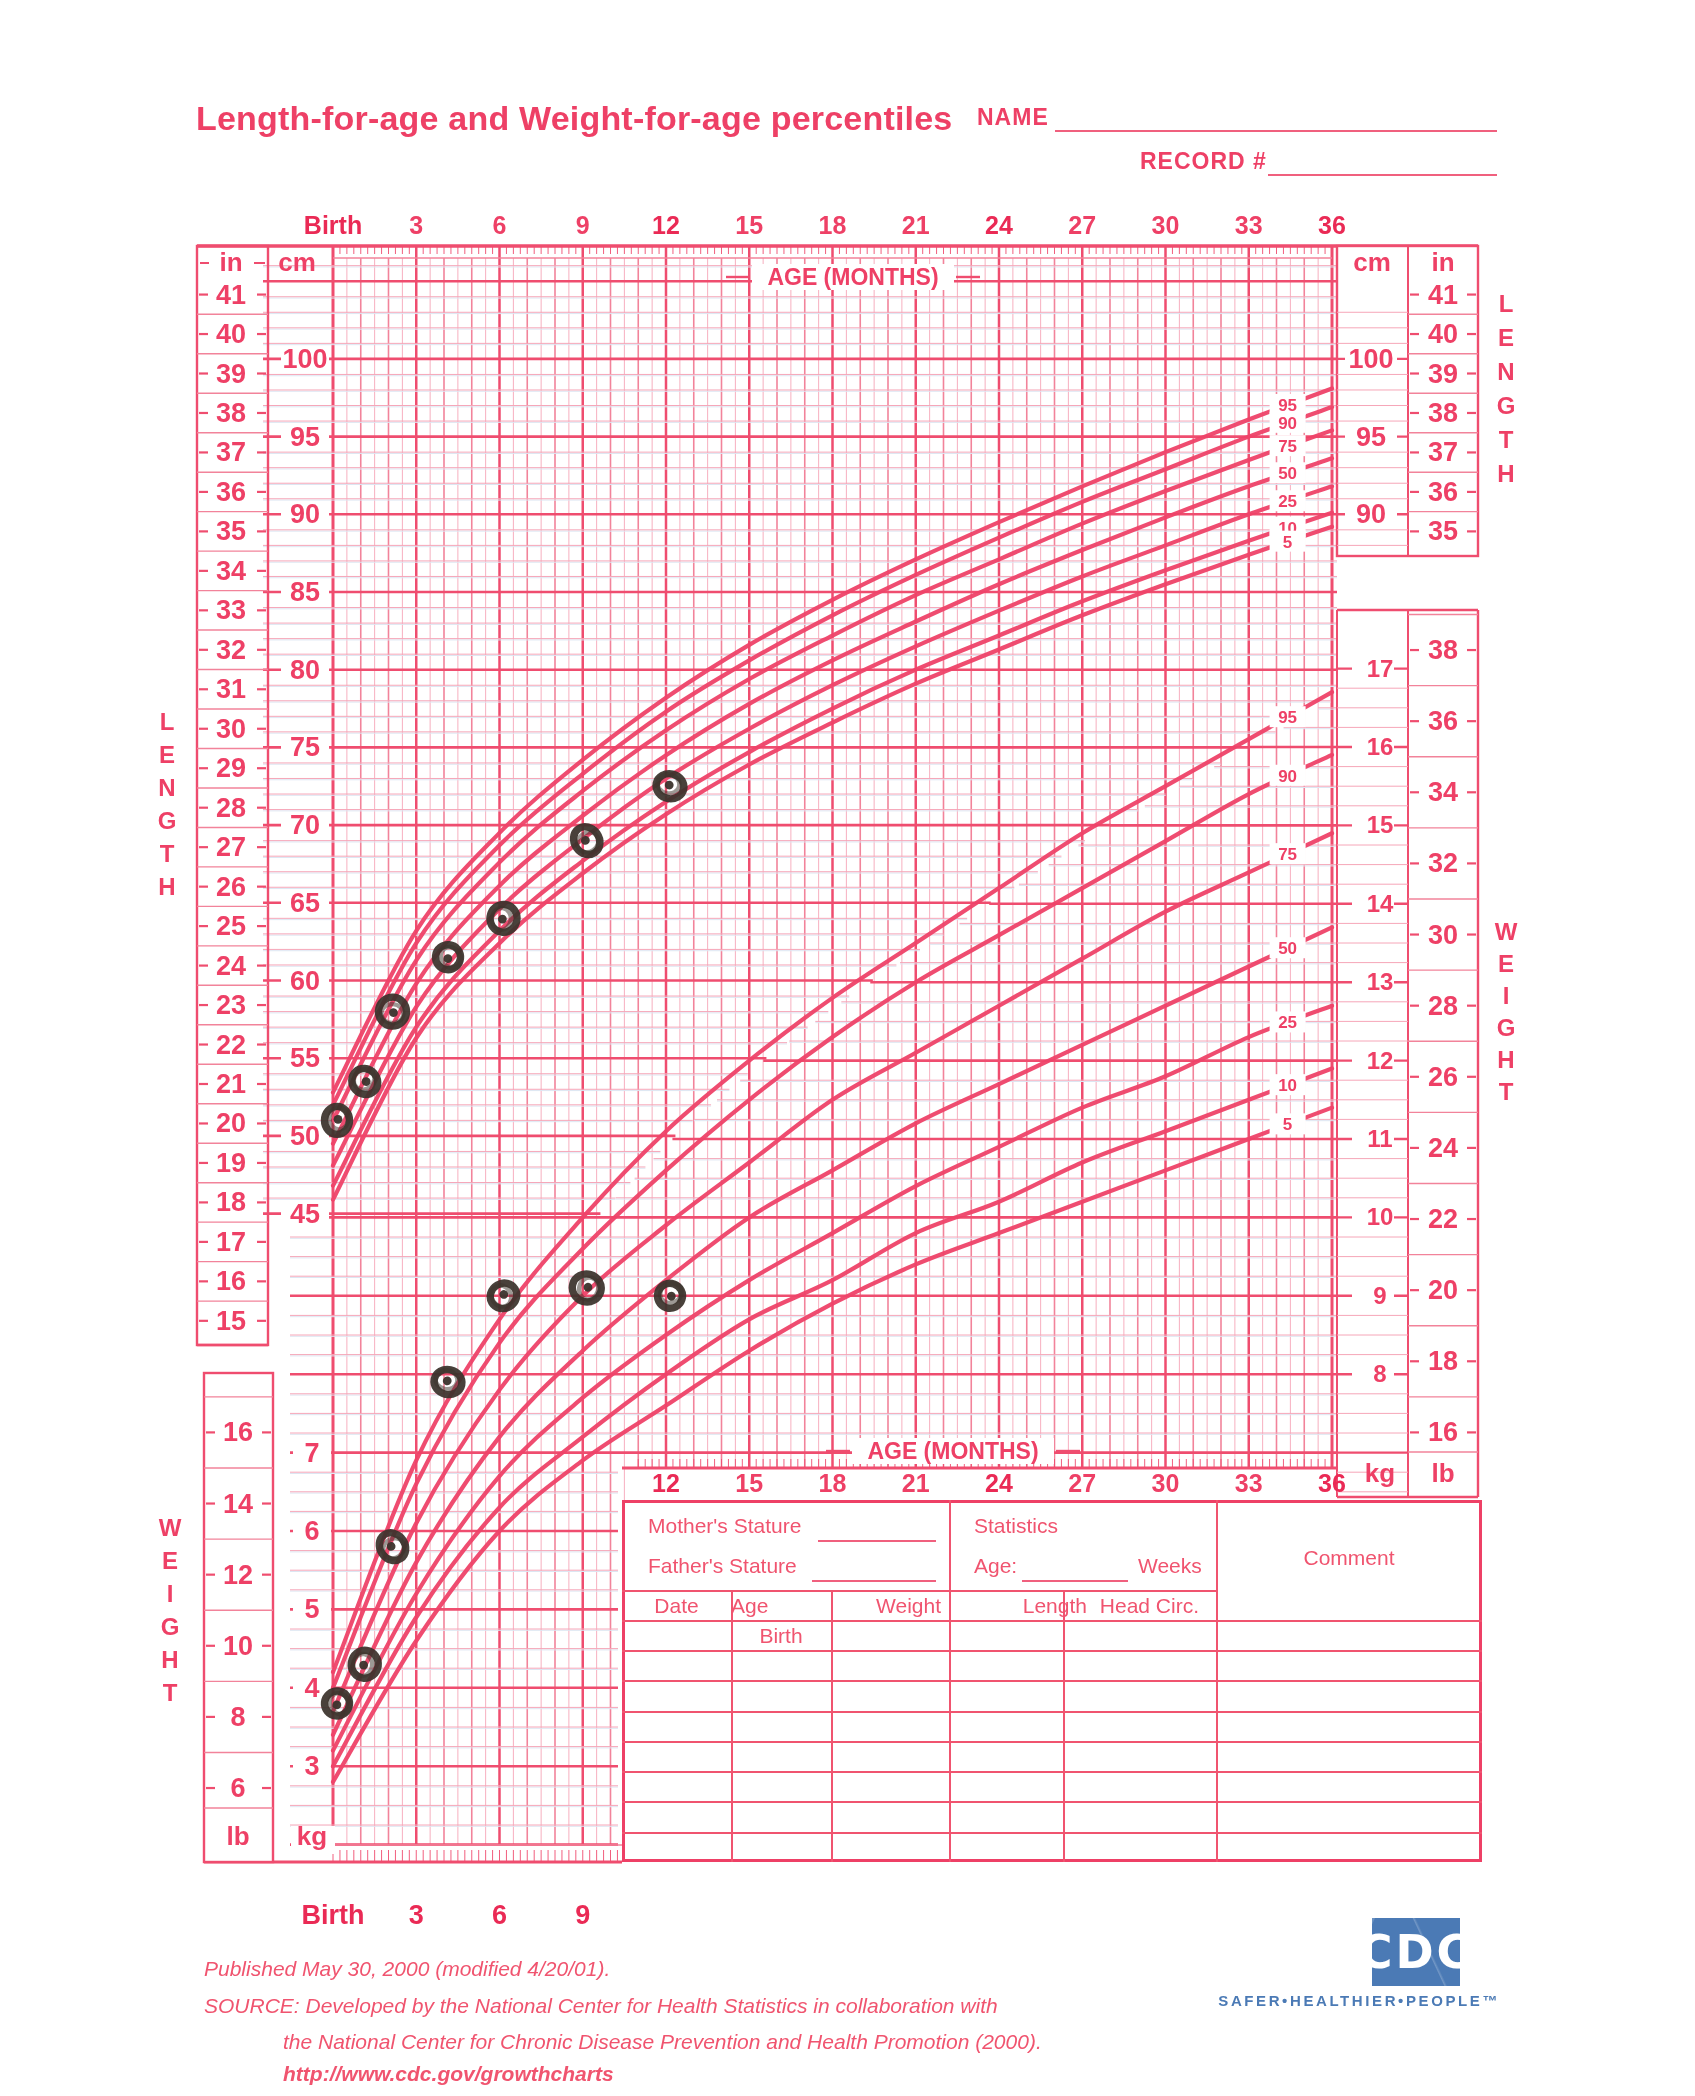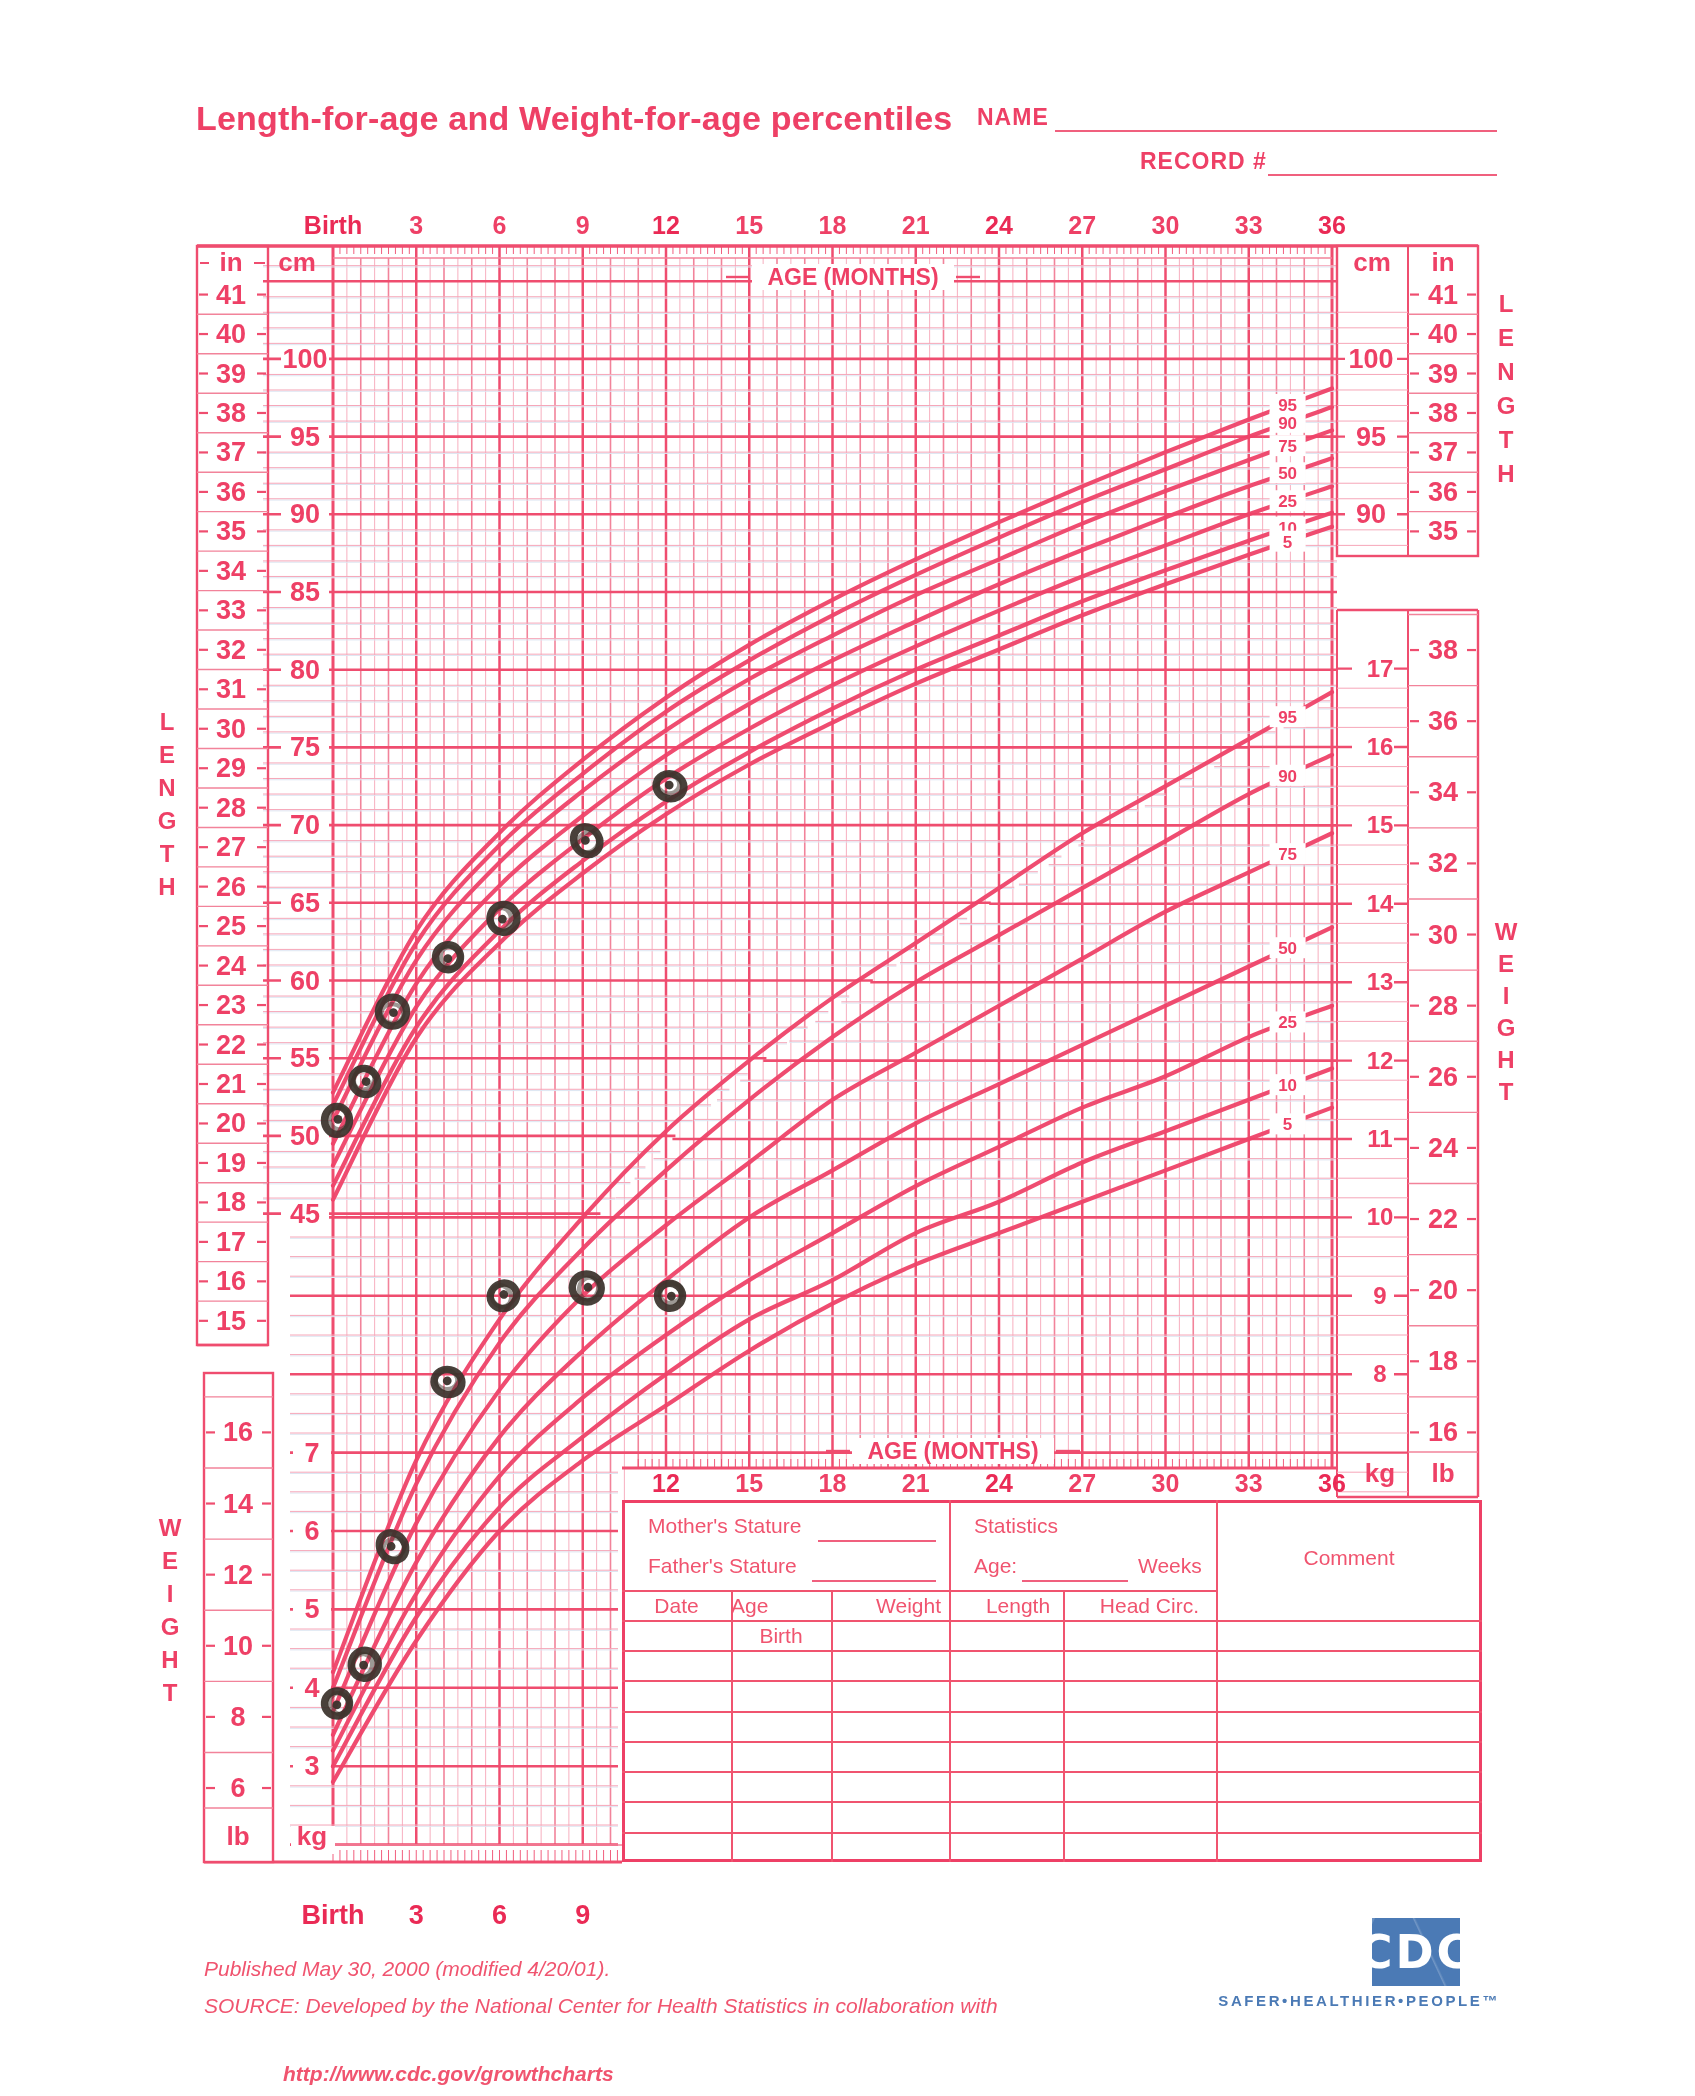--- a/index.html
+++ b/index.html
@@ -1170,27 +1170,28 @@
     <div class="tcell" style="left:26px;top:54px;">Father's Stature</div>
     <div class="uline abs" style="left:190px;top:54px;width:124px;height:26px;"></div>
     <div class="tcell" style="left:352px;top:14px;">Statistics</div>
     <div class="tcell" style="left:352px;top:54px;">Age:</div>
     <div class="uline abs" style="left:400px;top:54px;width:106px;height:26px;"></div>
     <div class="tcell" style="left:516px;top:54px;">Weeks</div>
     <div class="tcell" style="left:594px;top:46px;width:266px;text-align:center;">Comment</div>
     <div class="tcell" style="left:0px;top:94px;width:109px;text-align:center;">Date</div>
     <div class="tcell" style="left:109px;top:94px;width:100px;text-align:left;">Age</div>
     <div class="tcell" style="left:209px;top:94px;width:110px;text-align:right;">Weight</div>
-    <div class="tcell" style="left:327px;top:94px;width:138px;text-align:center;">Length</div>
+    <div class="tcell" style="left:327px;top:94px;width:138px;text-align:right;">Length</div>
     <div class="tcell" style="left:441px;top:94px;width:136px;text-align:right;">Head Circ.</div>
     <div class="tcell" style="left:109px;top:124px;width:100px;text-align:center;">Birth</div>
   </div>
 
   <div class="abs footer-line" style="left:204px;top:1957px;">Published May 30, 2000 (modified 4/20/01).</div>
   <div class="abs footer-line" style="left:204px;top:1994px;">SOURCE: Developed by the National Center for Health Statistics in collaboration with</div>
+  <div class="abs footer-line" style="left:283px;top:2030px;">the National Center for Chronic Disease Prevention and Health Promotion (2000).</div>
   <div class="abs footer-line" style="left:283px;top:2062px;font-weight:bold;">http://www.cdc.gov/growthcharts</div>
 
   <div class="abs" id="cdc-box">
     <span>CDC</span>
   </div>
   <div class="abs" id="cdc-tagline">SAFER•HEALTHIER•PEOPLE™</div>
 
 </div>
 
 </body></html>

